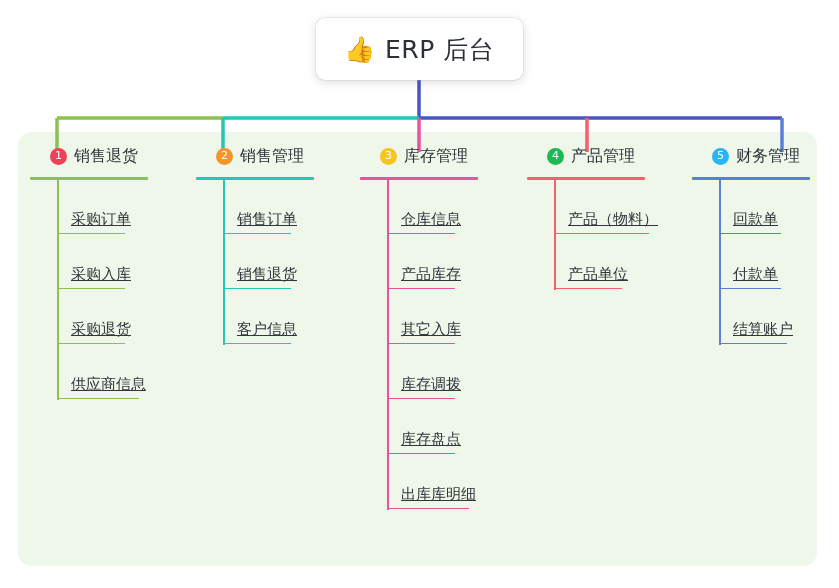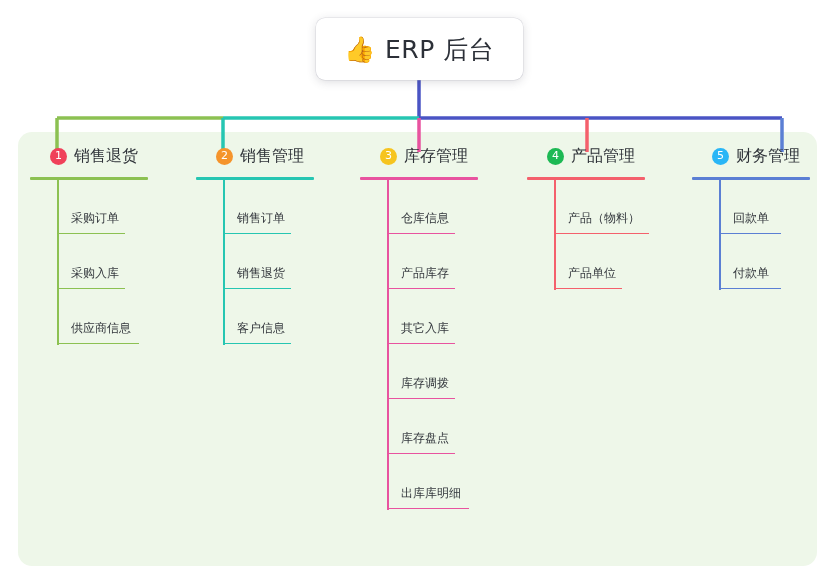--- a/index.html
+++ b/index.html
@@ -73,22 +73,23 @@
   .leaves{position:relative;margin-top:0;}
   .leaf{
     position:relative;
     height:55px;
   }
   .leaf-spine{
     position:absolute;left:27px;top:0;width:2px;height:55px;
   }
   .leaf-label{
     position:absolute;left:41px;top:30px;
-    font-size:12px;color:#33373d;white-space:nowrap;
-    font-family:"DejaVu Sans","Liberation Sans",sans-serif;
+    font-size:15px;color:#33373d;white-space:nowrap;
+    font-family:"DejaVu Sans","Liberation Sans",sans-serif;
+    text-decoration:underline;
   }
   .leaf-underline{
     position:absolute;left:27px;top:53px;height:1.6px;
   }
 </style>
 </head>
 <body>
 
 <div id="stage">
 
@@ -124,20 +125,25 @@
             <div class="leaf-label">采购订单</div>
             <div class="leaf-underline" style="background: rgb(140, 193, 82); width: 68px;"></div>
           </div>
           <div class="leaf">
             <div class="leaf-spine" style="background: rgb(140, 193, 82);"></div>
             <div class="leaf-label">采购入库</div>
             <div class="leaf-underline" style="background: rgb(140, 193, 82); width: 68px;"></div>
           </div>
           <div class="leaf">
             <div class="leaf-spine" style="background: rgb(140, 193, 82);"></div>
+            <div class="leaf-label">采购退货</div>
+            <div class="leaf-underline" style="background: rgb(140, 193, 82); width: 68px;"></div>
+          </div>
+          <div class="leaf">
+            <div class="leaf-spine" style="background: rgb(140, 193, 82);"></div>
             <div class="leaf-label">供应商信息</div>
             <div class="leaf-underline" style="background: rgb(140, 193, 82); width: 82px;"></div>
           </div>
         </div>
       </div>
       <div class="branch" style="left: 196px;">
         <div class="branch-head">
           <span class="badge" style="background: rgb(245, 148, 43);">2</span>
           <span class="branch-title">销售管理</span>
         </div>
@@ -228,17 +234,22 @@
           <div class="leaf">
             <div class="leaf-spine" style="background: rgb(91, 127, 212);"></div>
             <div class="leaf-label">回款单</div>
             <div class="leaf-underline" style="background: rgb(91, 127, 212); width: 62px;"></div>
           </div>
           <div class="leaf">
             <div class="leaf-spine" style="background: rgb(91, 127, 212);"></div>
             <div class="leaf-label">付款单</div>
             <div class="leaf-underline" style="background: rgb(91, 127, 212); width: 62px;"></div>
           </div>
+          <div class="leaf">
+            <div class="leaf-spine" style="background: rgb(91, 127, 212);"></div>
+            <div class="leaf-label">结算账户</div>
+            <div class="leaf-underline" style="background: rgb(91, 127, 212); width: 68px;"></div>
+          </div>
         </div>
       </div>
     </div>
 
 </div>
 
 </body></html>

